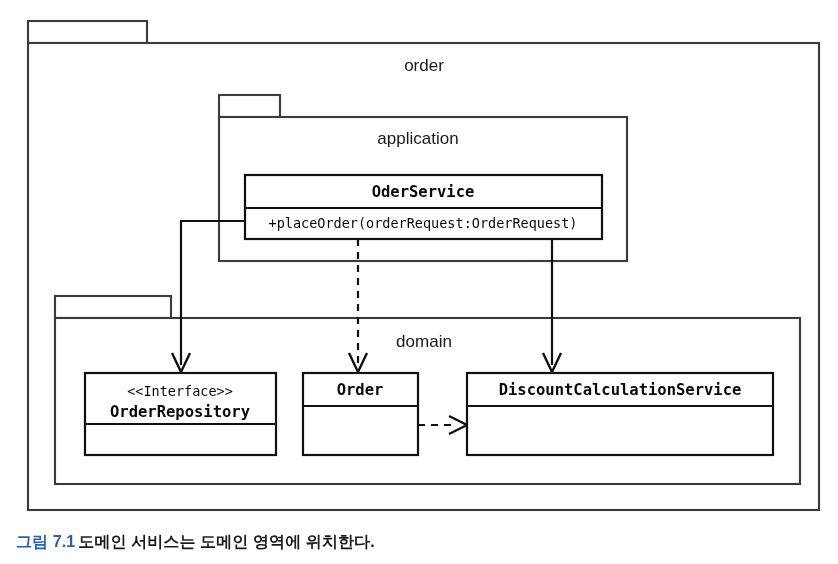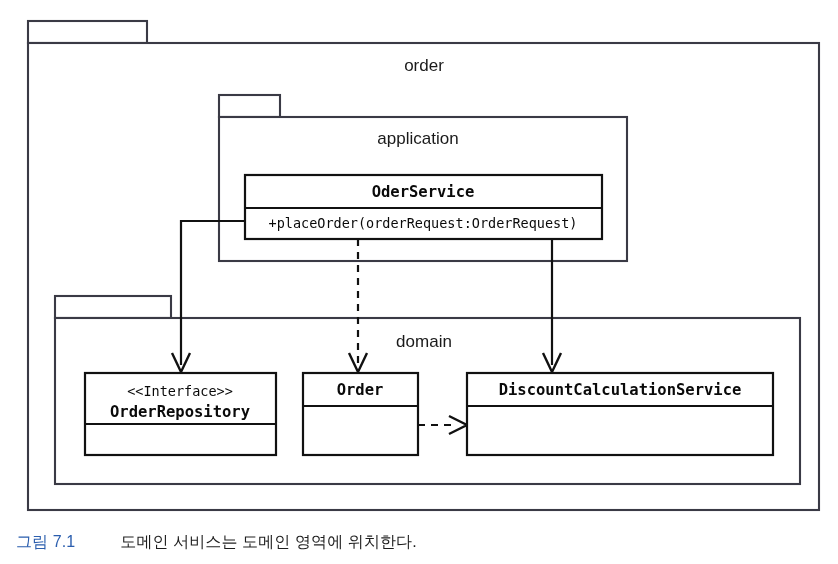--- a/index.html
+++ b/index.html
@@ -97,26 +97,25 @@
     position: absolute;
     left: 16px;
     top: 532px;
     font-family: "Liberation Sans", sans-serif;
     font-size: 16px;
     color: #1c1c1c;
     white-space: nowrap;
     letter-spacing: 0.1px;
   }
   .caption .fig-no {
-    font-weight: normal;
+    font-weight: bold;
   }
   .caption .cap-text {
-    font-weight: normal;
+    font-weight: bold;
     padding-left: 3px;
-    margin-left: 42px;
   }
 </style>
 </head>
 <body>
 
 <div id="diagram-root">
   <svg class="diagram" viewBox="0 0 838 564" xmlns="http://www.w3.org/2000/svg">
 
     <g>
       <rect class="pkg-tab" x="28" y="21" width="119" height="22"></rect>

